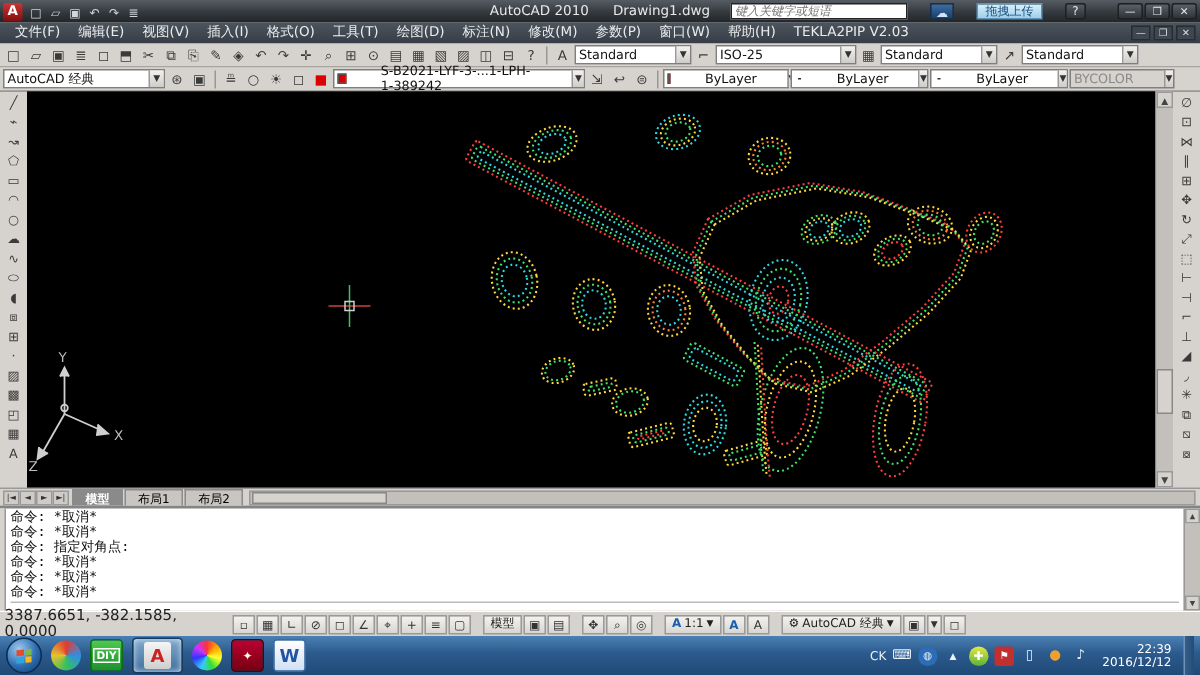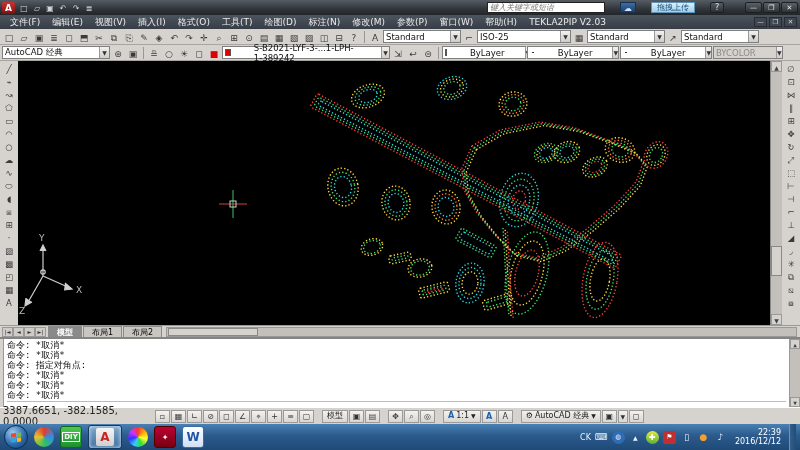--- a/index.html
+++ b/index.html
@@ -103,20 +103,23 @@
   <div class="titlebar">
     <div class="acad-logo">A</div>
     <div class="qat" id="qat">
         <span class="tbi">□</span>
         <span class="tbi">▱</span>
         <span class="tbi">▣</span>
         <span class="tbi">↶</span>
         <span class="tbi">↷</span>
         <span class="tbi">≣</span>
       </div>
+    <div class="title-text">
+      <span>AutoCAD 2010</span><span>Drawing1.dwg</span>
+    </div>
     <div class="title-right">
       <input class="searchbox" placeholder="键入关键字或短语" style="">
       <span class="cloudbtn">☁</span>
       <span class="uploadbtn">拖拽上传</span>
       <span class="helpbtn">?</span>
       <span class="winctl">
         <span>—</span>
         <span>❐</span>
         <span>✕</span>
       </span>

